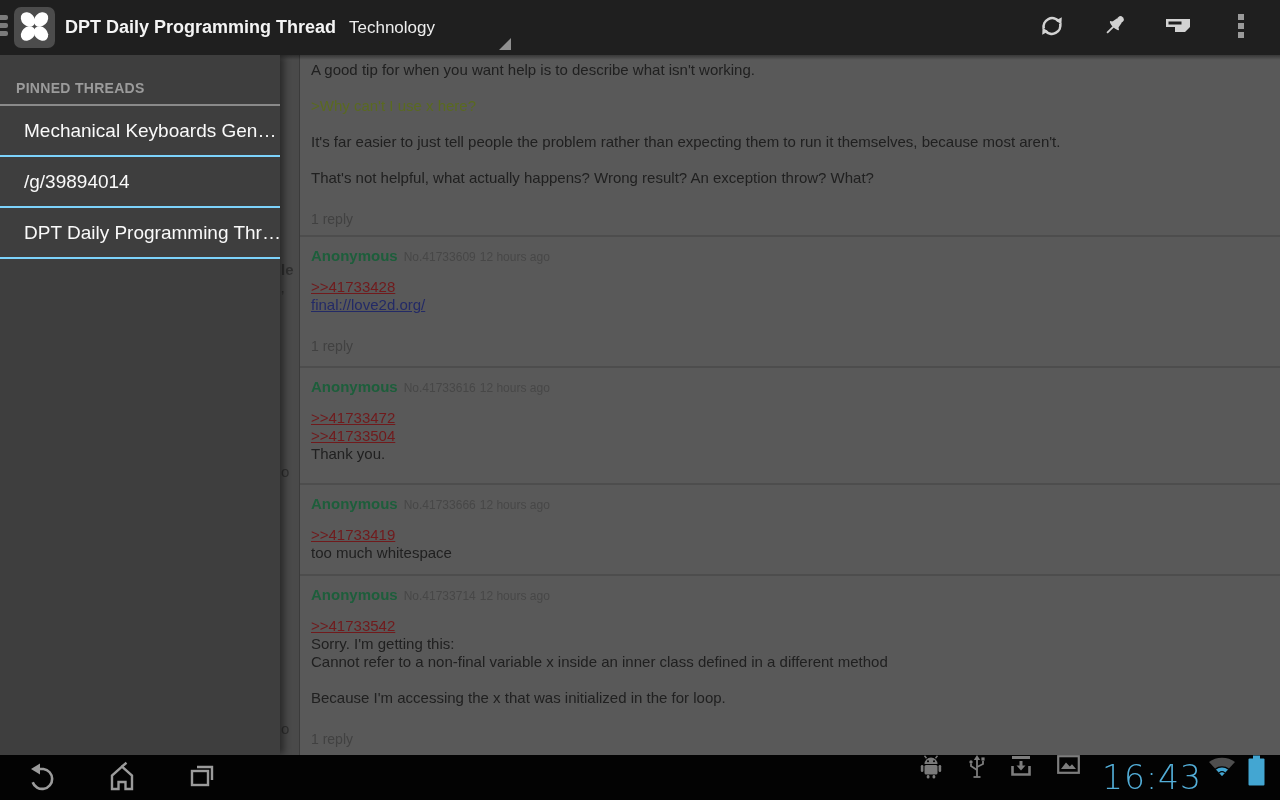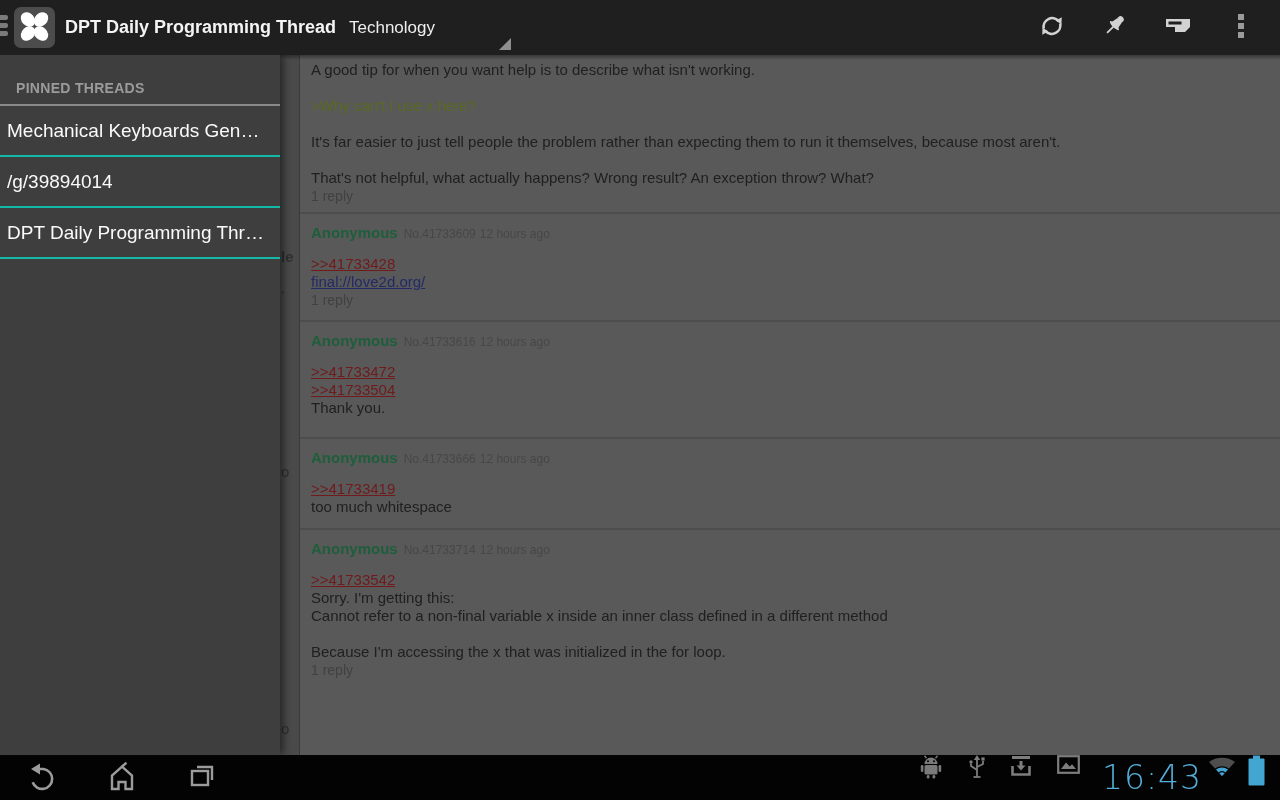--- a/index.html
+++ b/index.html
@@ -40,31 +40,31 @@
   .post.p4{padding-bottom:12px;} .post.p5{border-bottom:none;}
   .phead{margin-bottom:12px;white-space:nowrap;}
   .pname{color:#1d5e3b;font-weight:bold;font-size:15px;}
   .pno{color:#474747;font-size:12px;margin-left:6px;}
   .ptime{color:#474747;font-size:12px;margin-left:4px;}
   .line{min-height:18px;}
   .g{margin-top:18px;}
   .ql{color:#701a1c;text-decoration:underline;}
   .lk{color:#232a66;text-decoration:underline;}
   .gt{color:#5a6a20;}
-  .reply{font-size:14px;color:#414141;}
+  .reply{margin-top:23px;font-size:14px;color:#414141;}
 
   
   .drawer{position:absolute;left:0;top:55px;width:280px;height:700px;
           background:#3e3e3e;z-index:20;
           box-shadow:5px 0 7px -1px rgba(0,0,0,.45);}
   .d-header{height:51px;box-sizing:border-box;padding:25px 0 0 16px;
             font-size:14px;font-weight:bold;letter-spacing:.3px;color:#9b9b9b;
             border-bottom:2px solid #8a8a8a;}
-  .d-item{height:49px;line-height:49px;padding-left:7px;font-size:19px;
-          color:#fafafa;border-bottom:2px solid #14b8a6;white-space:nowrap;
+  .d-item{height:49px;line-height:49px;padding-left:24px;font-size:19px;
+          color:#fafafa;border-bottom:2px solid #7dd3fc;white-space:nowrap;
           overflow:hidden;}
 
   
   .sysbar{position:absolute;left:0;bottom:0;width:1280px;height:45px;
           background:#030303;z-index:40;}
   .nav-btn{position:absolute;top:0;width:70px;height:45px;display:flex;
            align-items:center;justify-content:center;}
   .nav-back{left:7px;} .nav-home{left:87px;} .nav-recents{left:167px;}
   .status{position:absolute;right:14px;top:0;height:45px;display:flex;
           align-items:flex-start;}
@@ -73,21 +73,21 @@
   .sic{display:flex;align-items:center;justify-content:center;}
   .m26{margin-left:26px;} .m24{margin-left:24px;} .m25{margin-left:25px;}
   .m5{margin-left:5px;} .m10{margin-left:10px;}
 </style>
 </head>
 <body>
 
 <div class="screen">
 
   <div class="under">
-    <div class="frag" style="top:193px;font-weight:bold;">le</div>
+    <div class="frag" style="top:206px;font-weight:bold;">le</div>
     <div class="frag" style="top:232px;">’</div>
     <div class="frag" style="top:408px;">o</div>
     <div class="frag" style="top:665px;">o</div>
 
     <div class="pane">
 
       <div class="post first">
         <div class="line">A good tip for when you want help is to describe what isn't working.</div>
         <div class="line g gt">&gt;Why can't I use x here?</div>
         <div class="line g">It's far easier to just tell people the problem rather than expecting them to run it themselves, because most aren't.</div>

